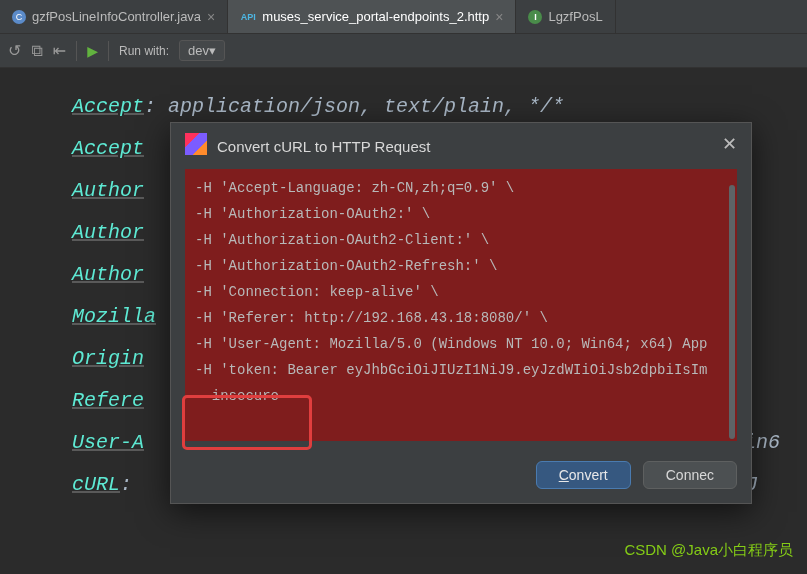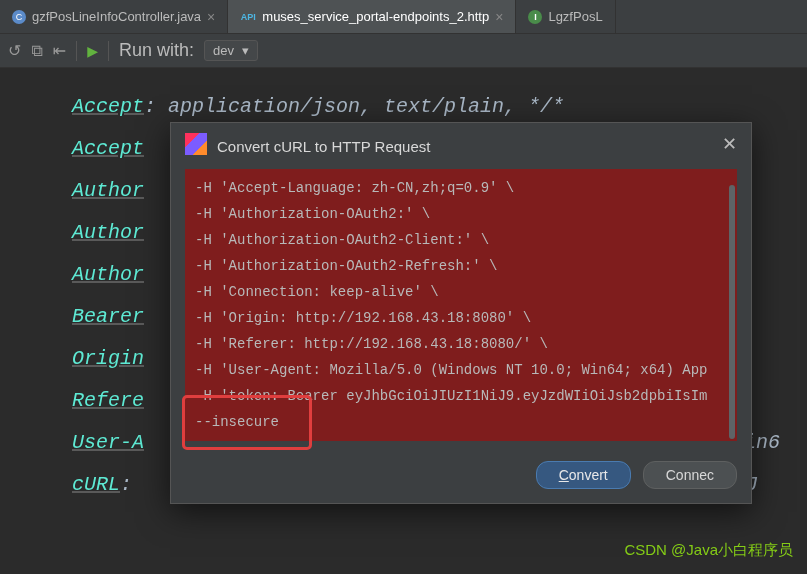--- a/index.html
+++ b/index.html
@@ -40,31 +40,31 @@
       align-items: center;
       background: #3c3f41;
       height: 34px;
       padding: 0 8px;
       gap: 10px;
       border-bottom: 1px solid #323232;
     }
     .toolbar-icon { color: #999; font-size: 16px; cursor: pointer; }
     .toolbar-sep { width: 1px; height: 20px; background: #555; }
     .run-icon { color: #62b33f; font-size: 14px; }
-    .run-label { color: #bbbbbb; font-size: 18px; }
+    .run-label { color: #bbbbbb; font-size: 12px; }
     .run-select {
       display: flex;
       align-items: center;
       background: #444749;
       border: 1px solid #555;
       border-radius: 3px;
       padding: 2px 8px;
       color: #bbb;
       font-size: 13px;
-      gap: 8px;
+      gap: 0;
       cursor: pointer;
     }
     .editor {
       padding: 18px 0 0 72px;
       font-family: "Consolas", "Courier New", monospace;
       font-size: 20px;
       line-height: 42px;
       color: #a9b7c6;
       font-style: italic;
       position: relative;
@@ -124,21 +124,21 @@
       pointer-events: none;
     }
     .dialog-footer {
       display: flex;
       justify-content: flex-end;
       gap: 12px;
       padding: 8px 14px 14px 14px;
     }
     .btn {
       padding: 5px 22px;
-      border-radius: 12px;
+      border-radius: 6px;
       font-size: 14px;
       cursor: pointer;
       border: 1px solid #5e6060;
       background: #4c5052;
       color: #d8d8d8;
     }
     .btn.primary {
       background: #365880;
       border: 1px solid #4a7bb0;
       color: #e8e8e8;
@@ -187,40 +187,39 @@
     <span>▾</span>
   </div>
 </div>
 
 <div class="editor">
   <div class="editor-line"><span class="kw">Accept</span><span>: application/json, text/plain, */*</span></div>
   <div class="editor-line"><span class="kw">Accept</span></div>
   <div class="editor-line"><span class="kw">Author</span></div>
   <div class="editor-line"><span class="kw">Author</span></div>
   <div class="editor-line"><span class="kw">Author</span></div>
-  <div class="editor-line"><span class="kw">Bearer</span></div>
+  <div class="editor-line"><span class="kw">Mozilla</span></div>
   <div class="editor-line"><span class="kw">Origin</span></div>
   <div class="editor-line"><span class="kw">Refere</span></div>
   <div class="editor-line"><span class="kw">User-A</span><span style="display:inline-block;width:600px"></span><span>in6</span></div>
   <div class="editor-line"><span class="kw">cURL</span><span>:</span><span style="display:inline-block;width:590px"></span><span>DiJ</span></div>
 </div>
 
 <div class="dialog-overlay">
   <div class="dialog-header">
     <div class="dialog-logo"></div>
     <div class="dialog-title">Convert cURL to HTTP Request</div>
     <div class="dialog-close">✕</div>
   </div>
   <div class="dialog-body">
     <div>  -H 'Accept-Language: zh-CN,zh;q=0.9' \</div>
     <div>  -H 'Authorization-OAuth2:' \</div>
     <div>  -H 'Authorization-OAuth2-Client:' \</div>
     <div>  -H 'Authorization-OAuth2-Refresh:' \</div>
     <div>  -H 'Connection: keep-alive' \</div>
-    <div>  -H 'Origin: http://192.168.43.18:8080' \</div>
     <div>  -H 'Referer: http://192.168.43.18:8080/' \</div>
     <div>  -H 'User-Agent: Mozilla/5.0 (Windows NT 10.0; Win64; x64) App</div>
     <div>  -H 'token: Bearer eyJhbGciOiJIUzI1NiJ9.eyJzdWIiOiJsb2dpbiIsIm</div>
     <div>  --insecure</div>
   </div>
   <div class="dialog-footer">
     <button class="btn primary"><span class="mn">C</span><span>onvert</span></button>
     <button class="btn">Connec</button>
   </div>
 </div>

